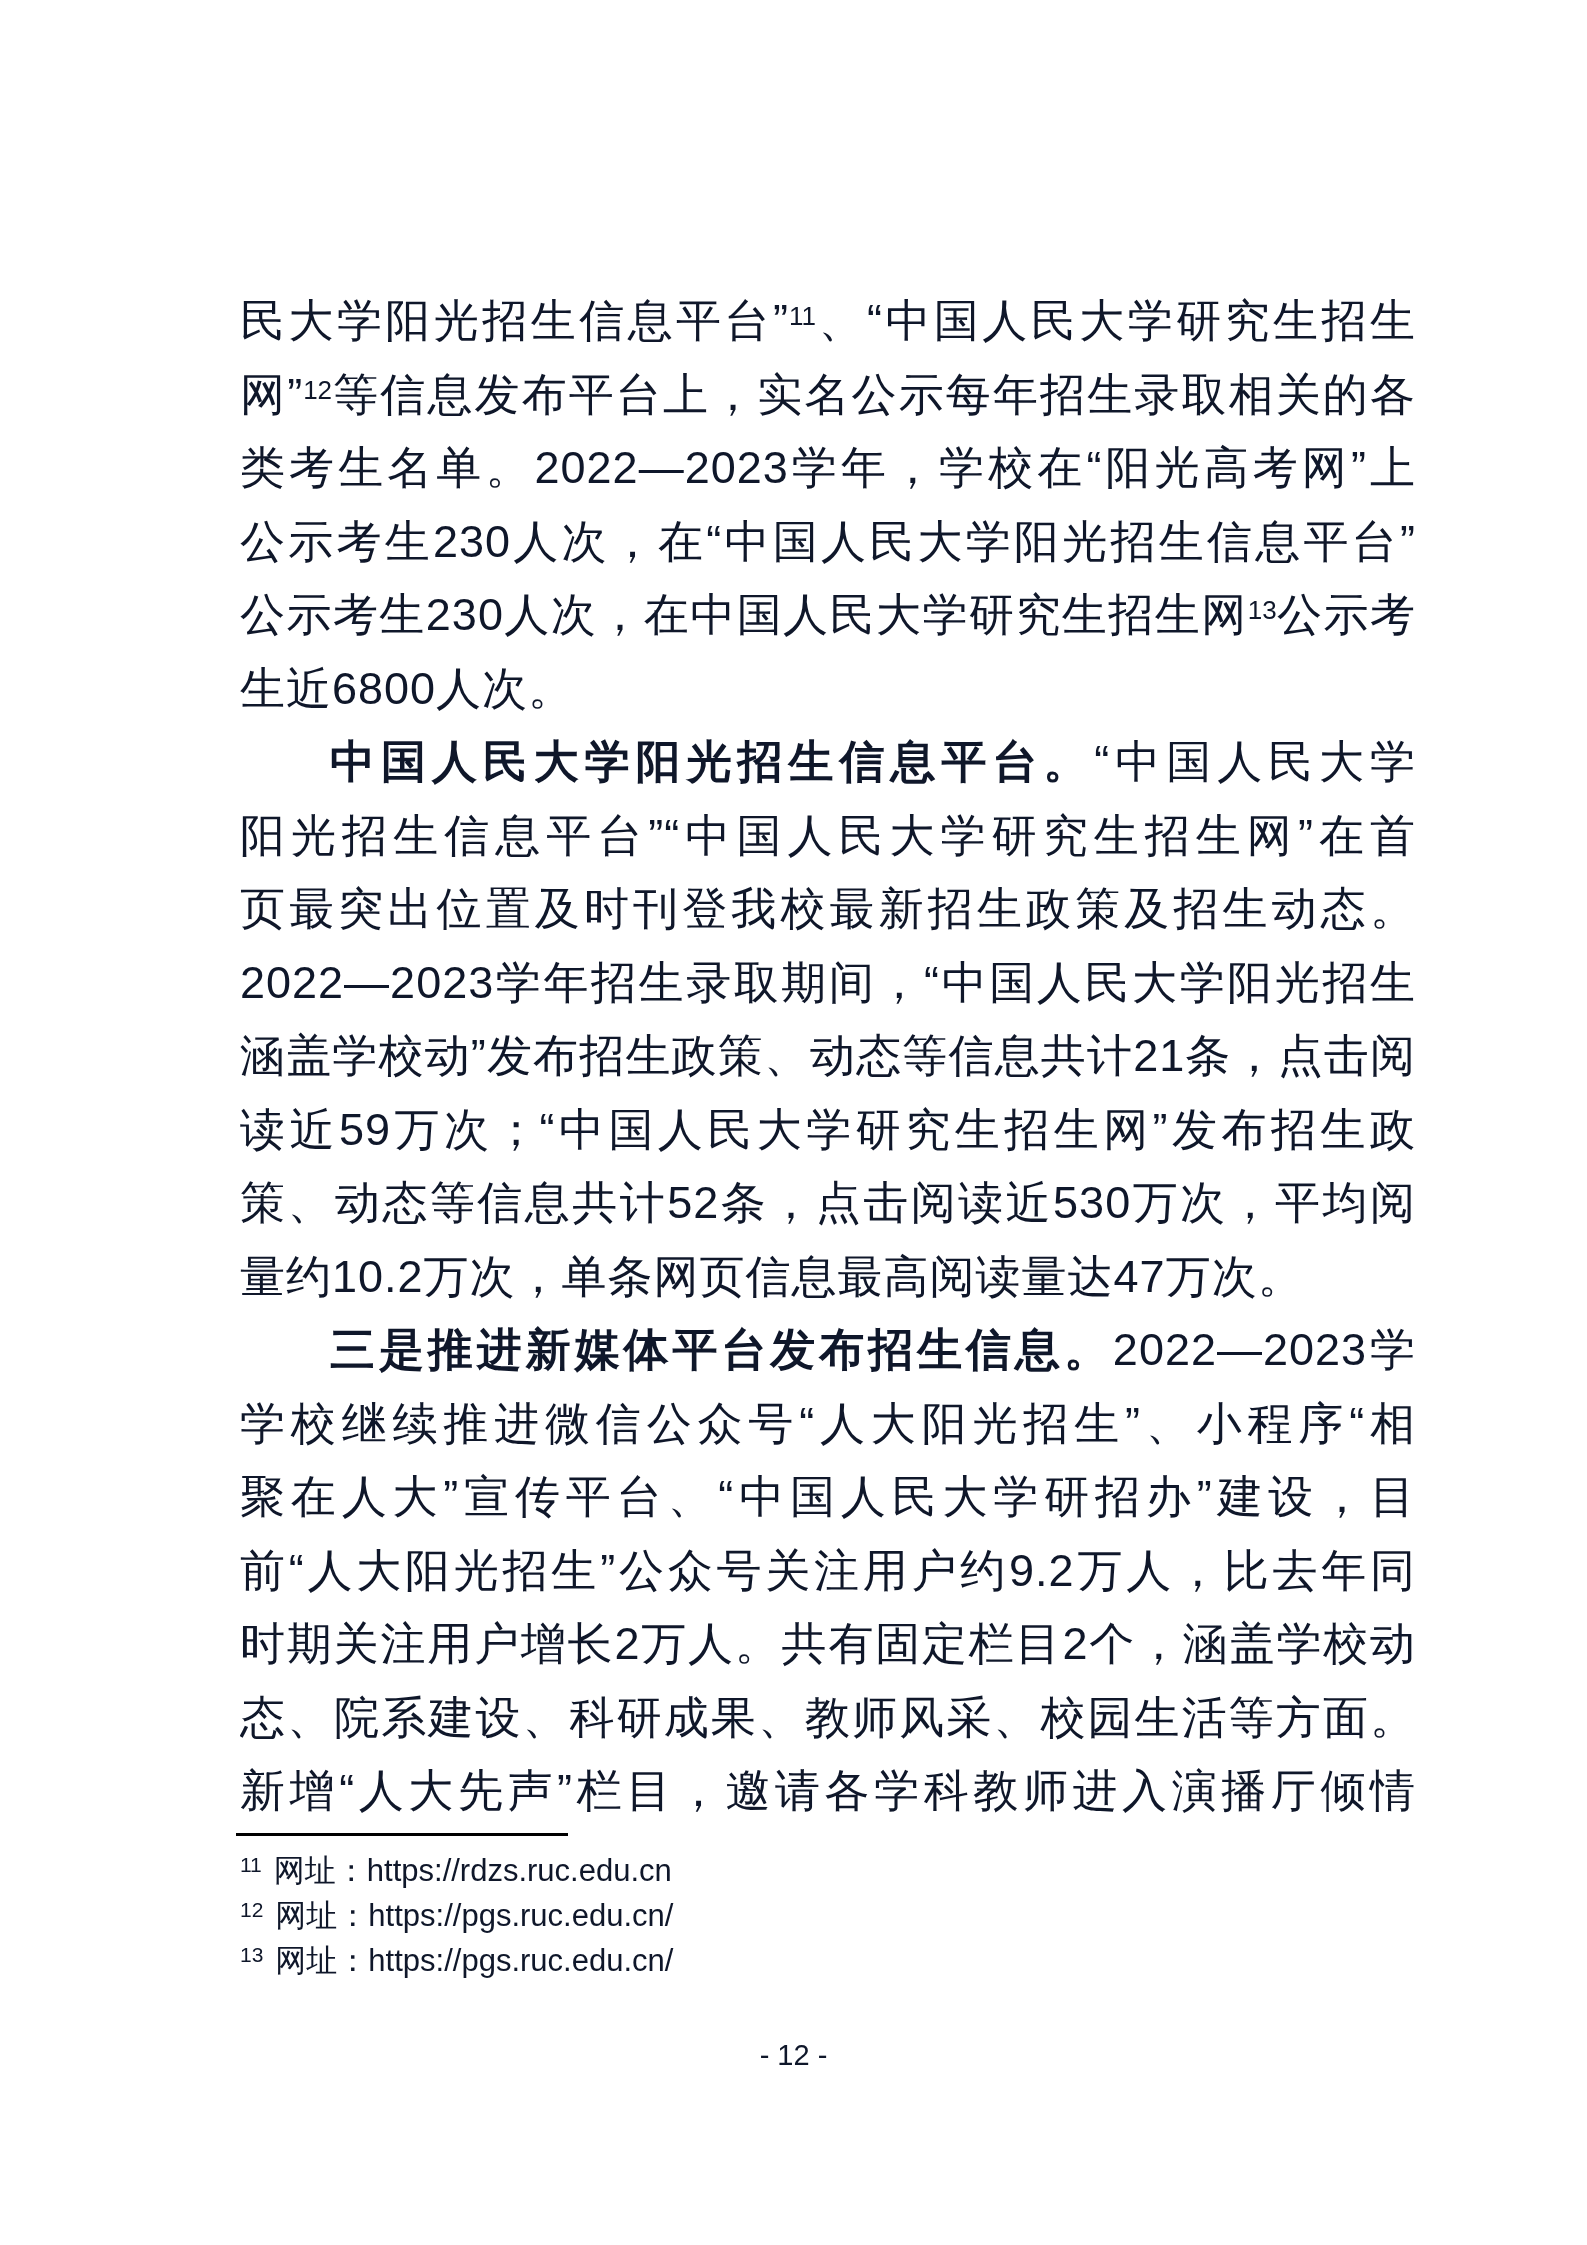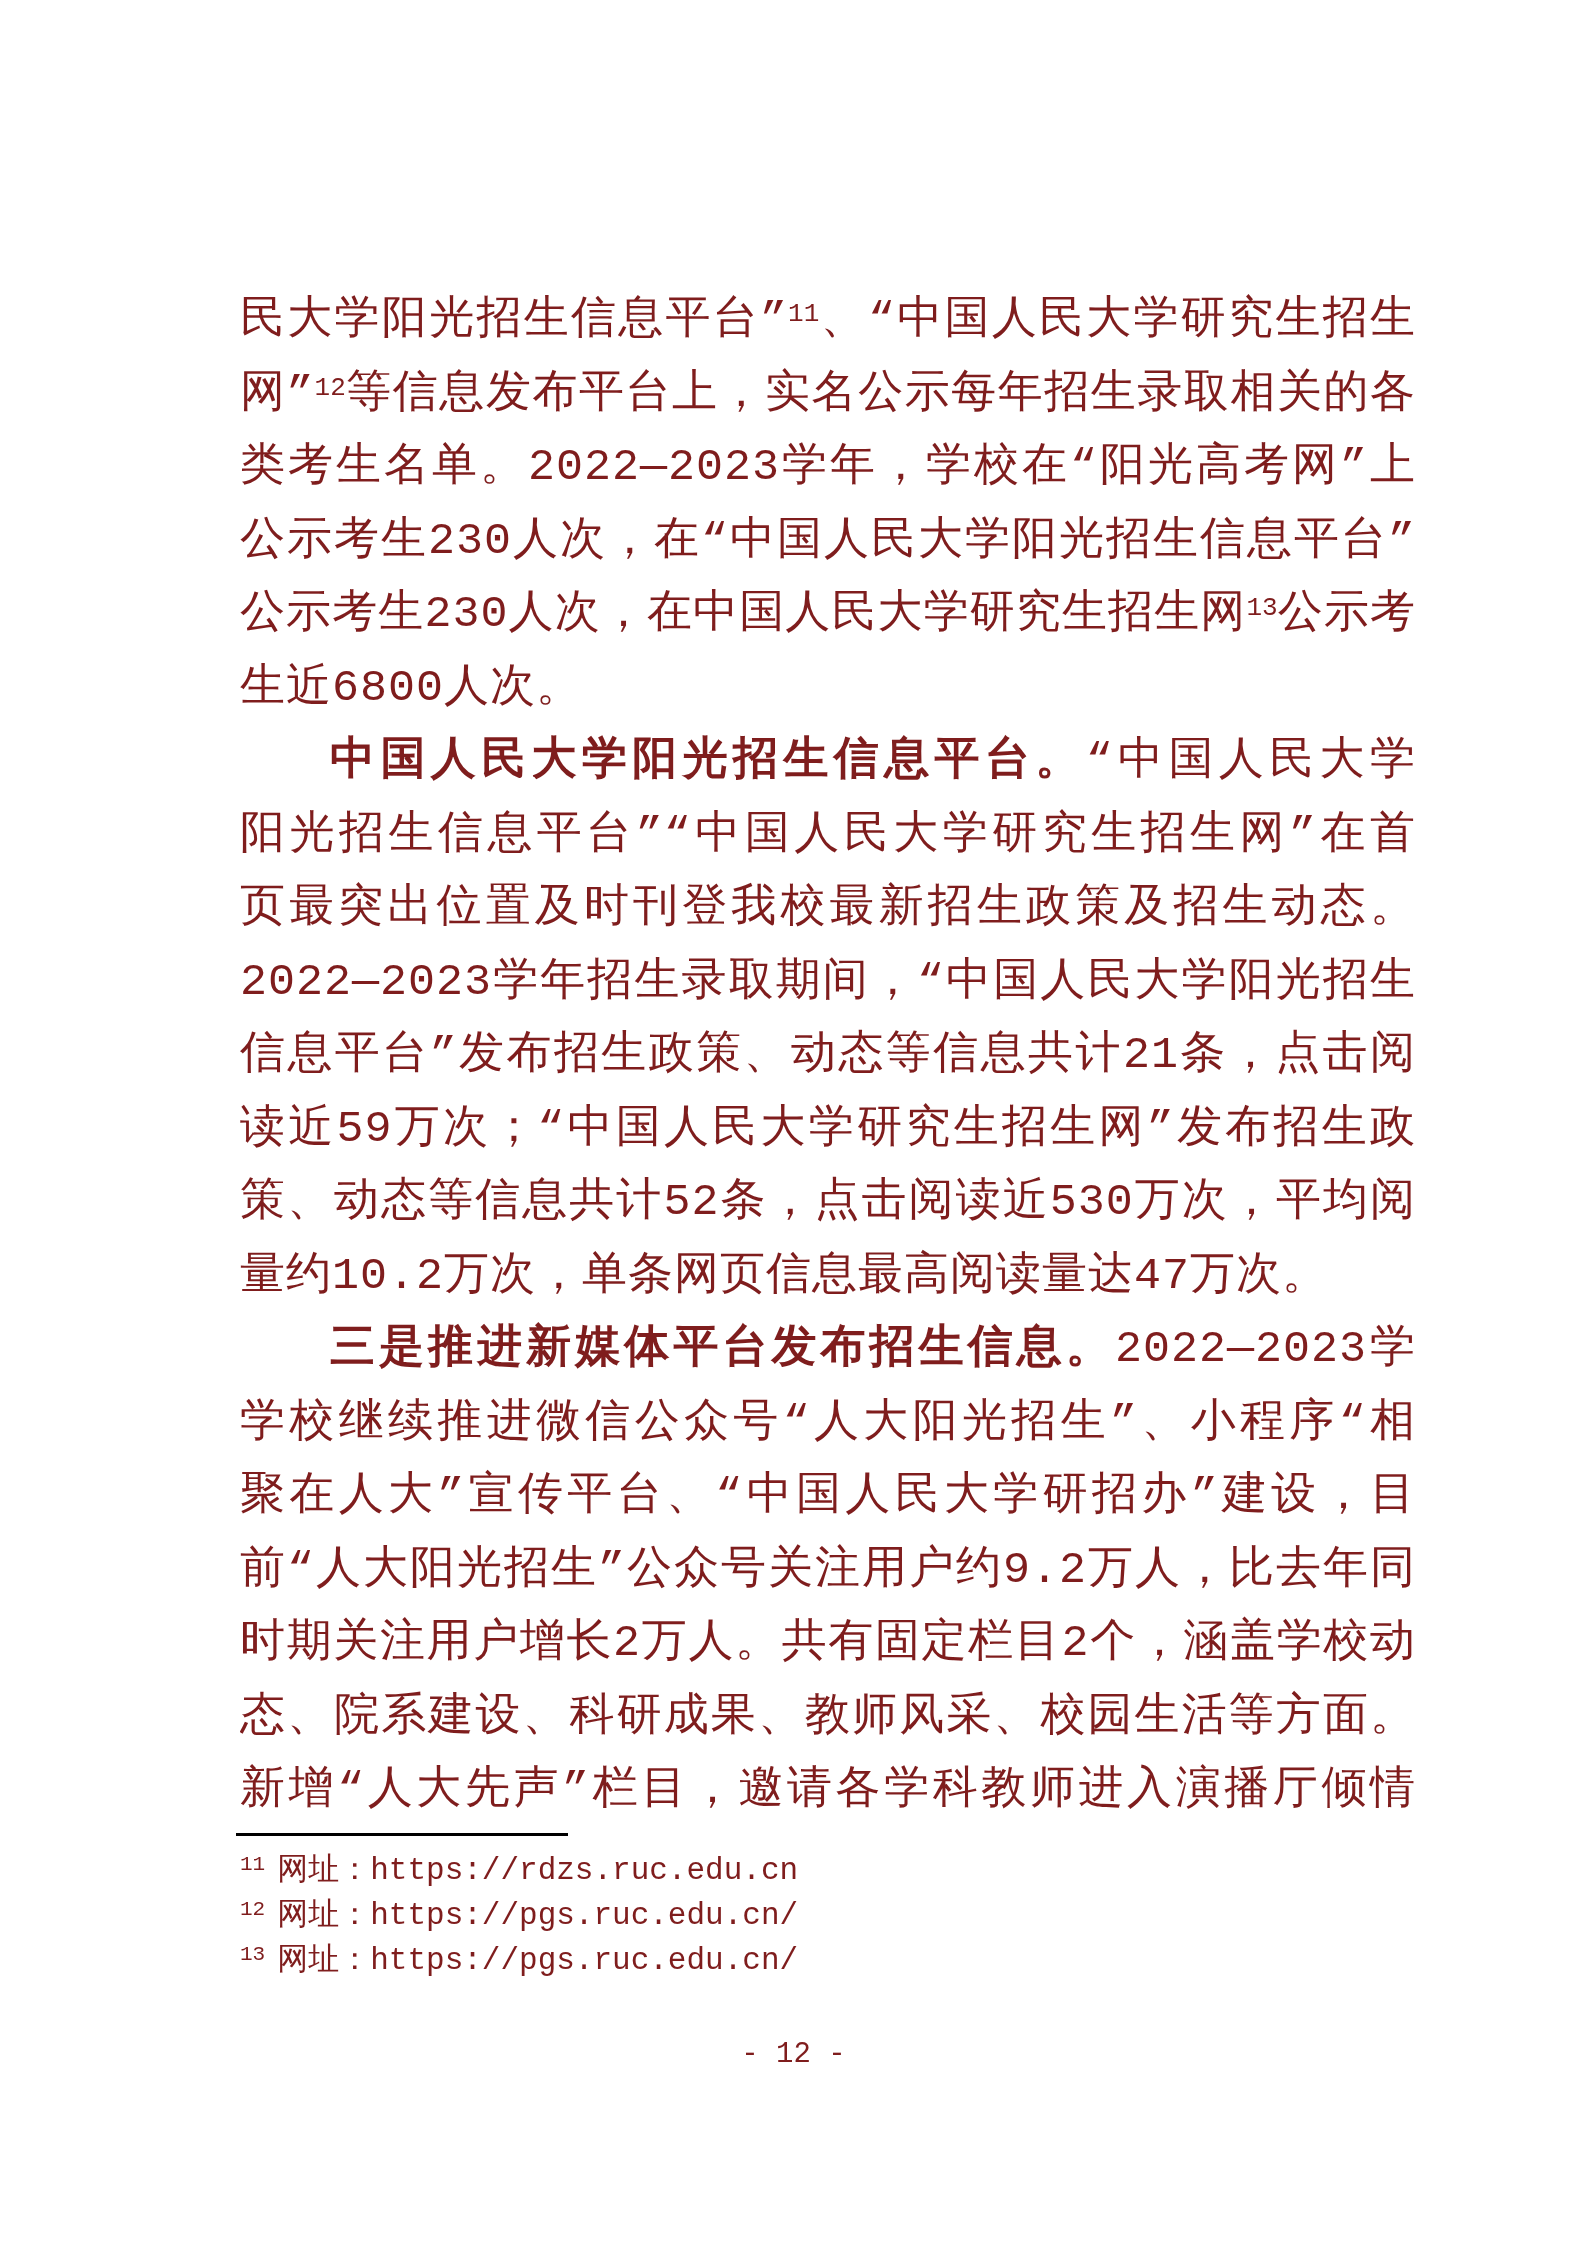--- a/index.html
+++ b/index.html
@@ -2,22 +2,22 @@
 <html lang="zh"><head>
 <meta charset="utf-8">
 <style>
   html, body { margin: 0; padding: 0; background: #ffffff; }
   .page {
     position: relative;
     width: 1587px;
     height: 2245px;
     background: #ffffff;
     overflow: hidden;
-    font-family: Liberation Mono, monospace;
-    color: #7f1d1d;
+    font-family: Liberation Sans, sans-serif;
+    color: #0f172a;
   }
   .body-text {
     position: absolute;
     left: 240px;
     top: 284px;
     width: 1176px;
   }
   .line {
     height: 73.5px;
     line-height: 73.5px;
@@ -84,21 +84,21 @@
       <div class="line"><span>民大学阳光招生信息平台”</span><sup class="supref">11</sup><span>、“中国人民大学研究生招生</span></div>
       <div class="line"><span>网”</span><sup class="supref">12</sup><span>等信息发布平台上，实名公示每年招生录取相关的各</span></div>
       <div class="line"><span>类考生名单。2022—2023学年，学校在“阳光高考网”上</span></div>
       <div class="line"><span>公示考生230人次，在“中国人民大学阳光招生信息平台”</span></div>
       <div class="line"><span>公示考生230人次，在中国人民大学研究生招生网</span><sup class="supref">13</sup><span>公示考</span></div>
       <div class="line short"><span>生近6800人次。</span></div>
       <div class="line indent"><span class="bold">中国人民大学阳光招生信息平台。</span><span>“中国人民大学</span></div>
       <div class="line"><span>阳光招生信息平台”“中国人民大学研究生招生网”在首</span></div>
       <div class="line"><span>页最突出位置及时刊登我校最新招生政策及招生动态。</span></div>
       <div class="line"><span>2022—2023学年招生录取期间，“中国人民大学阳光招生</span></div>
-      <div class="line"><span>信息平台”发布招生政策、动态等信息共计21条，点击阅</span></div>
+      <div class="line"><span>涵盖学校动”发布招生政策、动态等信息共计21条，点击阅</span></div>
       <div class="line"><span>读近59万次；“中国人民大学研究生招生网”发布招生政</span></div>
       <div class="line"><span>策、动态等信息共计52条，点击阅读近530万次，平均阅读</span></div>
       <div class="line short"><span>量约10.2万次，单条网页信息最高阅读量达47万次。</span></div>
       <div class="line indent"><span class="bold">三是推进新媒体平台发布招生信息。</span><span>2022—2023学年，</span></div>
       <div class="line"><span>学校继续推进微信公众号“人大阳光招生”、小程序“相</span></div>
       <div class="line"><span>聚在人大”宣传平台、“中国人民大学研招办”建设，目</span></div>
       <div class="line"><span>前“人大阳光招生”公众号关注用户约9.2万人，比去年同</span></div>
       <div class="line"><span>时期关注用户增长2万人。共有固定栏目2个，涵盖学校动</span></div>
       <div class="line"><span>态、院系建设、科研成果、教师风采、校园生活等方面。</span></div>
       <div class="line"><span>新增“人大先声”栏目，邀请各学科教师进入演播厅倾情</span></div>

